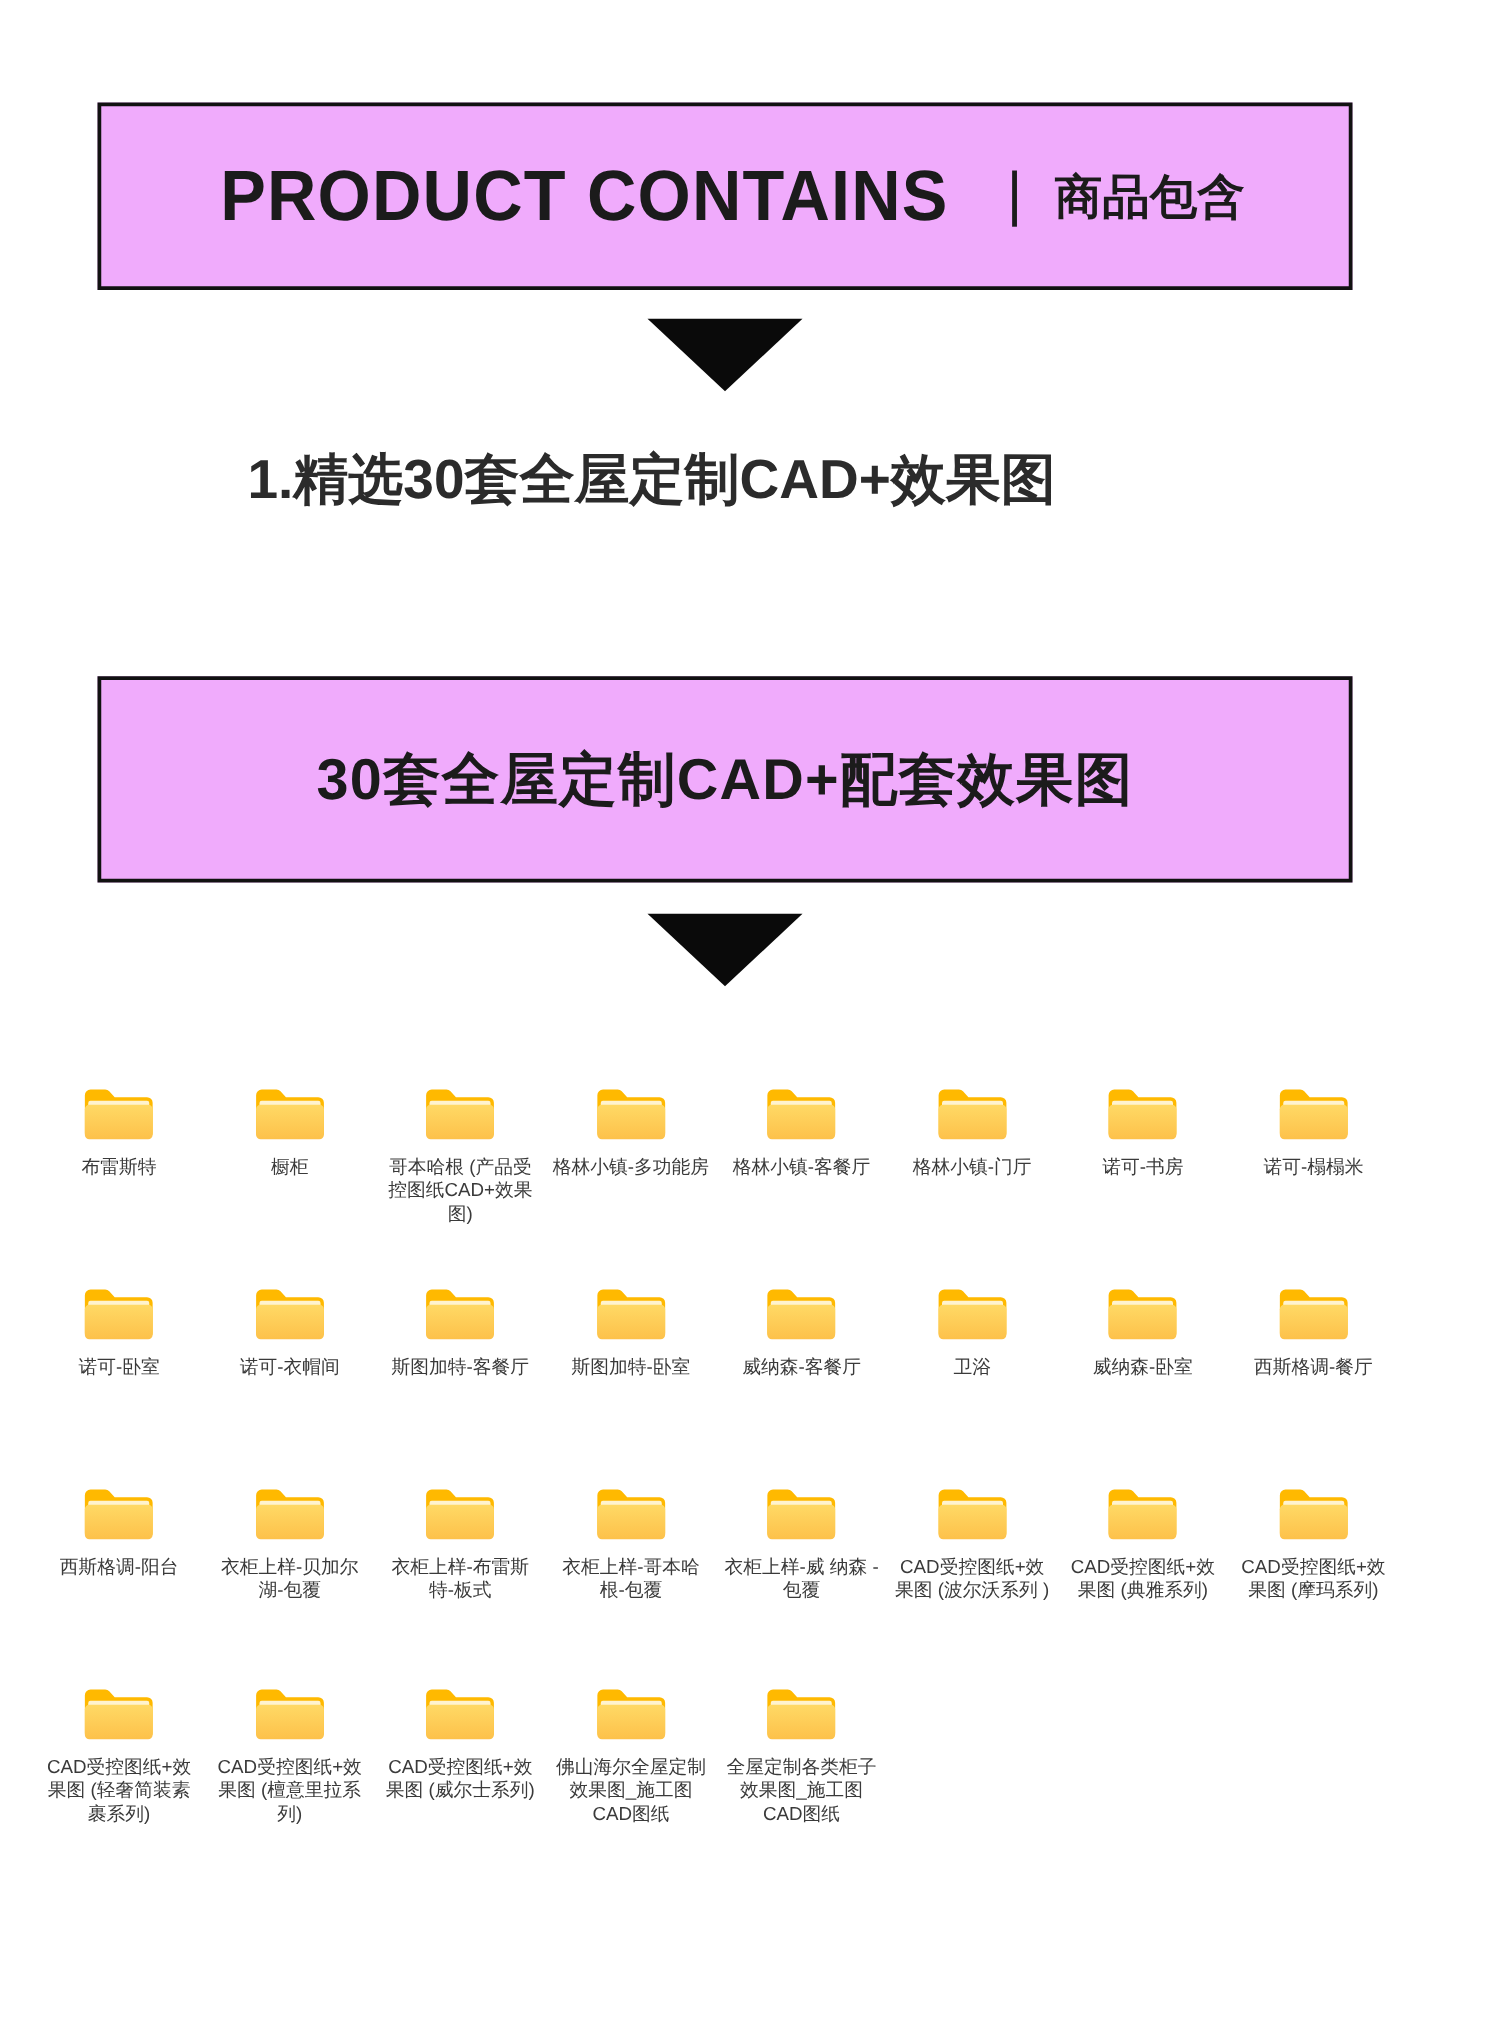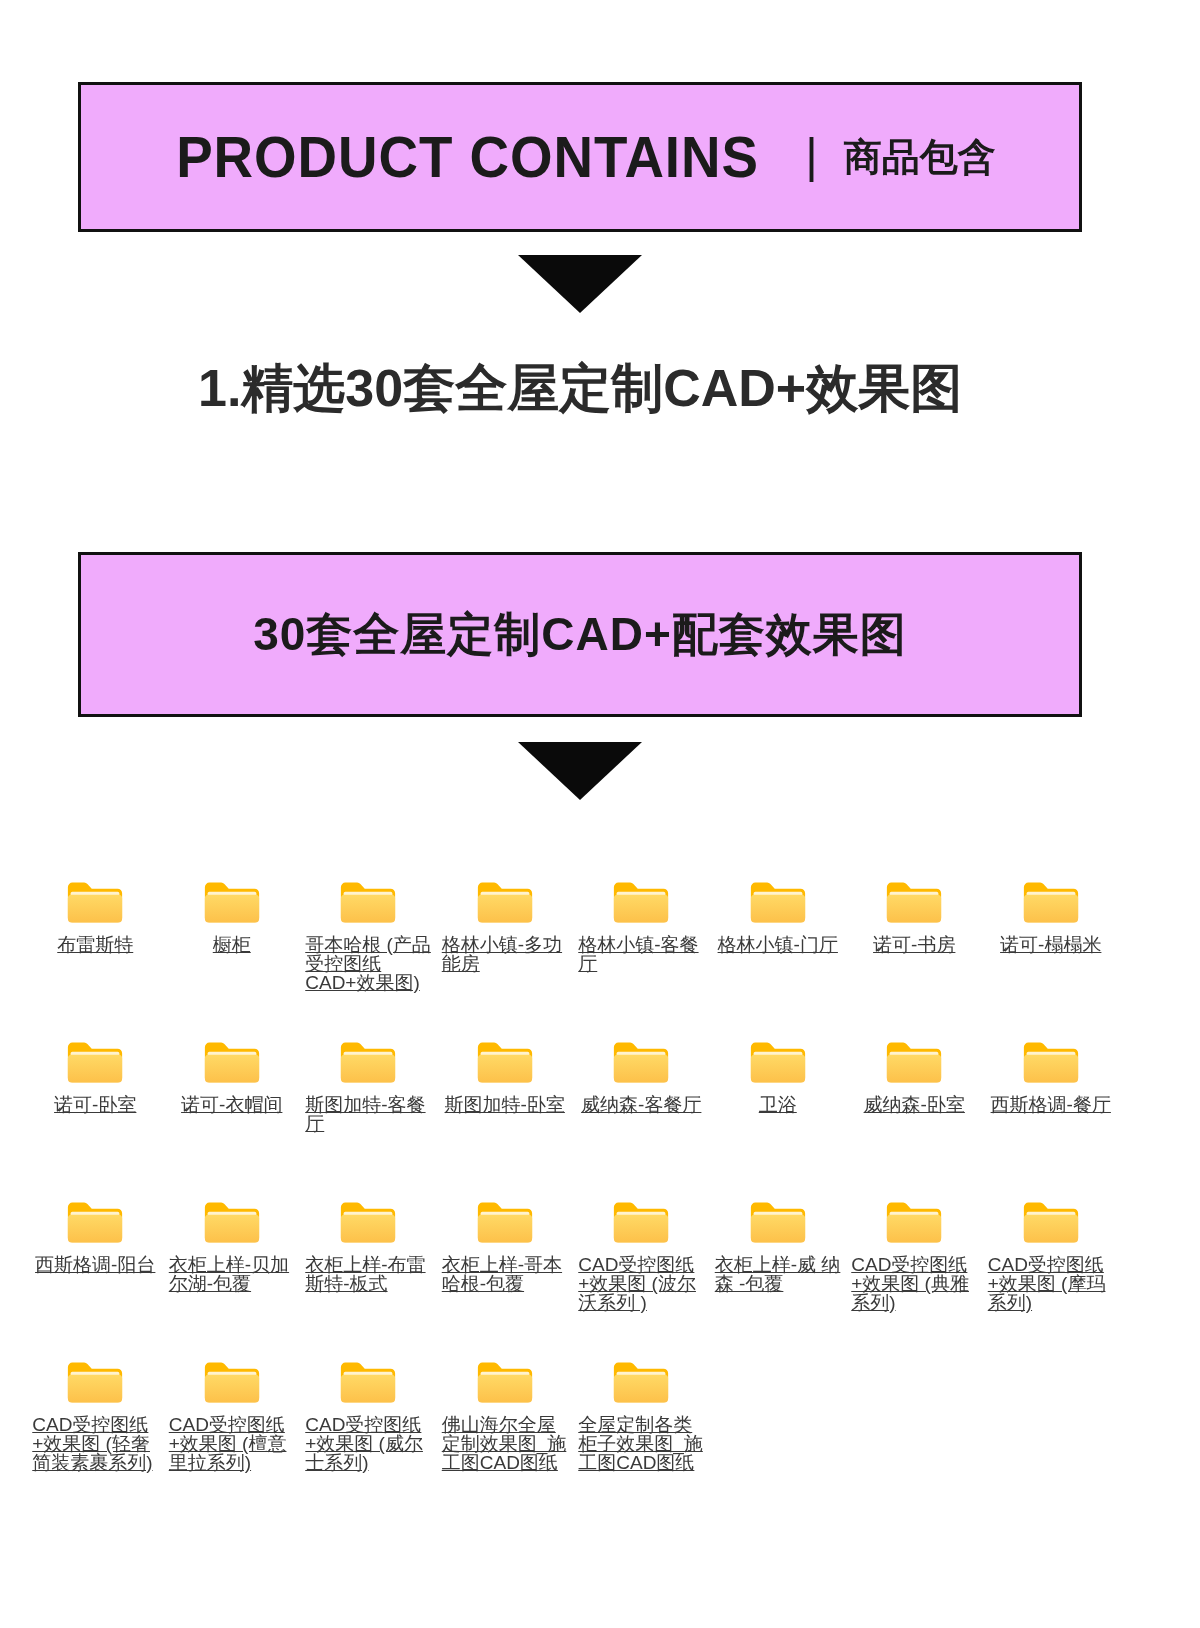--- a/index.html
+++ b/index.html
@@ -27,36 +27,36 @@
     width:0;height:0;margin:0 auto;
     border-left:62px solid transparent;
     border-right:62px solid transparent;
     border-top:58px solid #0a0a0a;
   }
   .tri-1{margin-top:23px;}
   .tri-2{margin-top:25px;}
 
   
   .section-label{
-    margin:41px 0 0 120px;font-size:52px;font-weight:600;color:#2b2b2b;
+    margin:41px 0 0 120px;font-size:44px;font-weight:600;color:#2b2b2b;
   }
 
   
   .folder-grid{
     margin:79px 0 0 27px;width:1092px;
     display:grid;grid-template-columns:repeat(8,1fr);
   }
   .folder{
     min-height:160px;display:flex;flex-direction:column;align-items:center;
     cursor:default;
   }
   .folder-icon{width:58px;height:47px;display:block;margin-bottom:9px;}
   .folder-label{
-    font-size:19px;line-height:19px;color:#3a3a3a;
-    max-width:126px;overflow-wrap:anywhere;text-decoration:underline;
+    font-size:15px;line-height:19px;color:#3a3a3a;text-align:center;
+    max-width:126px;overflow-wrap:anywhere;
   }
 </style>
 </head>
 <body>
 
 <div class="content">
 
   <div class="outline-box box-1">
     <span class="en">PRODUCT CONTAINS</span>
     <span class="divider">|</span>
@@ -423,54 +423,54 @@
           <linearGradient id="folderBodyGrad" x1="0" y1="0" x2="0" y2="1">
             <stop offset="0" stop-color="#ffd965"></stop>
             <stop offset="1" stop-color="#fdc14a"></stop>
           </linearGradient>
         </defs>
         <path d="M2 9 a5 5 0 0 1 5 -5 h13 a5 5 0 0 1 3.6 1.6 l4.8 5.2 H57 a5 5 0 0 1 5 5 v27 a5 5 0 0 1 -5 5 H7 a5 5 0 0 1 -5 -5 z" fill="#ffb900"></path>
         <rect x="5" y="14" width="54" height="8" rx="2" fill="#fff3cf"></rect>
         <rect x="2" y="17.5" width="60" height="30.5" rx="4" fill="url(#folderBodyGrad)"></rect>
       </svg>
     </span>
+    <span class="folder-label">衣柜上样-威 纳森 -包覆</span>
+  </div>
+
+  <div class="folder">
+    <span>
+      <svg class="folder-icon" viewBox="0 0 64 52" xmlns="http://www.w3.org/2000/svg">
+        <defs>
+          <linearGradient id="folderBodyGrad" x1="0" y1="0" x2="0" y2="1">
+            <stop offset="0" stop-color="#ffd965"></stop>
+            <stop offset="1" stop-color="#fdc14a"></stop>
+          </linearGradient>
+        </defs>
+        <path d="M2 9 a5 5 0 0 1 5 -5 h13 a5 5 0 0 1 3.6 1.6 l4.8 5.2 H57 a5 5 0 0 1 5 5 v27 a5 5 0 0 1 -5 5 H7 a5 5 0 0 1 -5 -5 z" fill="#ffb900"></path>
+        <rect x="5" y="14" width="54" height="8" rx="2" fill="#fff3cf"></rect>
+        <rect x="2" y="17.5" width="60" height="30.5" rx="4" fill="url(#folderBodyGrad)"></rect>
+      </svg>
+    </span>
     <span class="folder-label">CAD受控图纸+效果图 (波尔沃系列 )</span>
   </div>
 
   <div class="folder">
     <span>
       <svg class="folder-icon" viewBox="0 0 64 52" xmlns="http://www.w3.org/2000/svg">
         <defs>
           <linearGradient id="folderBodyGrad" x1="0" y1="0" x2="0" y2="1">
             <stop offset="0" stop-color="#ffd965"></stop>
             <stop offset="1" stop-color="#fdc14a"></stop>
           </linearGradient>
         </defs>
         <path d="M2 9 a5 5 0 0 1 5 -5 h13 a5 5 0 0 1 3.6 1.6 l4.8 5.2 H57 a5 5 0 0 1 5 5 v27 a5 5 0 0 1 -5 5 H7 a5 5 0 0 1 -5 -5 z" fill="#ffb900"></path>
         <rect x="5" y="14" width="54" height="8" rx="2" fill="#fff3cf"></rect>
         <rect x="2" y="17.5" width="60" height="30.5" rx="4" fill="url(#folderBodyGrad)"></rect>
       </svg>
     </span>
-    <span class="folder-label">衣柜上样-威 纳森 -包覆</span>
-  </div>
-
-  <div class="folder">
-    <span>
-      <svg class="folder-icon" viewBox="0 0 64 52" xmlns="http://www.w3.org/2000/svg">
-        <defs>
-          <linearGradient id="folderBodyGrad" x1="0" y1="0" x2="0" y2="1">
-            <stop offset="0" stop-color="#ffd965"></stop>
-            <stop offset="1" stop-color="#fdc14a"></stop>
-          </linearGradient>
-        </defs>
-        <path d="M2 9 a5 5 0 0 1 5 -5 h13 a5 5 0 0 1 3.6 1.6 l4.8 5.2 H57 a5 5 0 0 1 5 5 v27 a5 5 0 0 1 -5 5 H7 a5 5 0 0 1 -5 -5 z" fill="#ffb900"></path>
-        <rect x="5" y="14" width="54" height="8" rx="2" fill="#fff3cf"></rect>
-        <rect x="2" y="17.5" width="60" height="30.5" rx="4" fill="url(#folderBodyGrad)"></rect>
-      </svg>
-    </span>
     <span class="folder-label">CAD受控图纸+效果图 (典雅系列)</span>
   </div>
 
 
   <div class="folder">
     <span>
       <svg class="folder-icon" viewBox="0 0 64 52" xmlns="http://www.w3.org/2000/svg">
         <defs>
           <linearGradient id="folderBodyGrad" x1="0" y1="0" x2="0" y2="1">
             <stop offset="0" stop-color="#ffd965"></stop>

